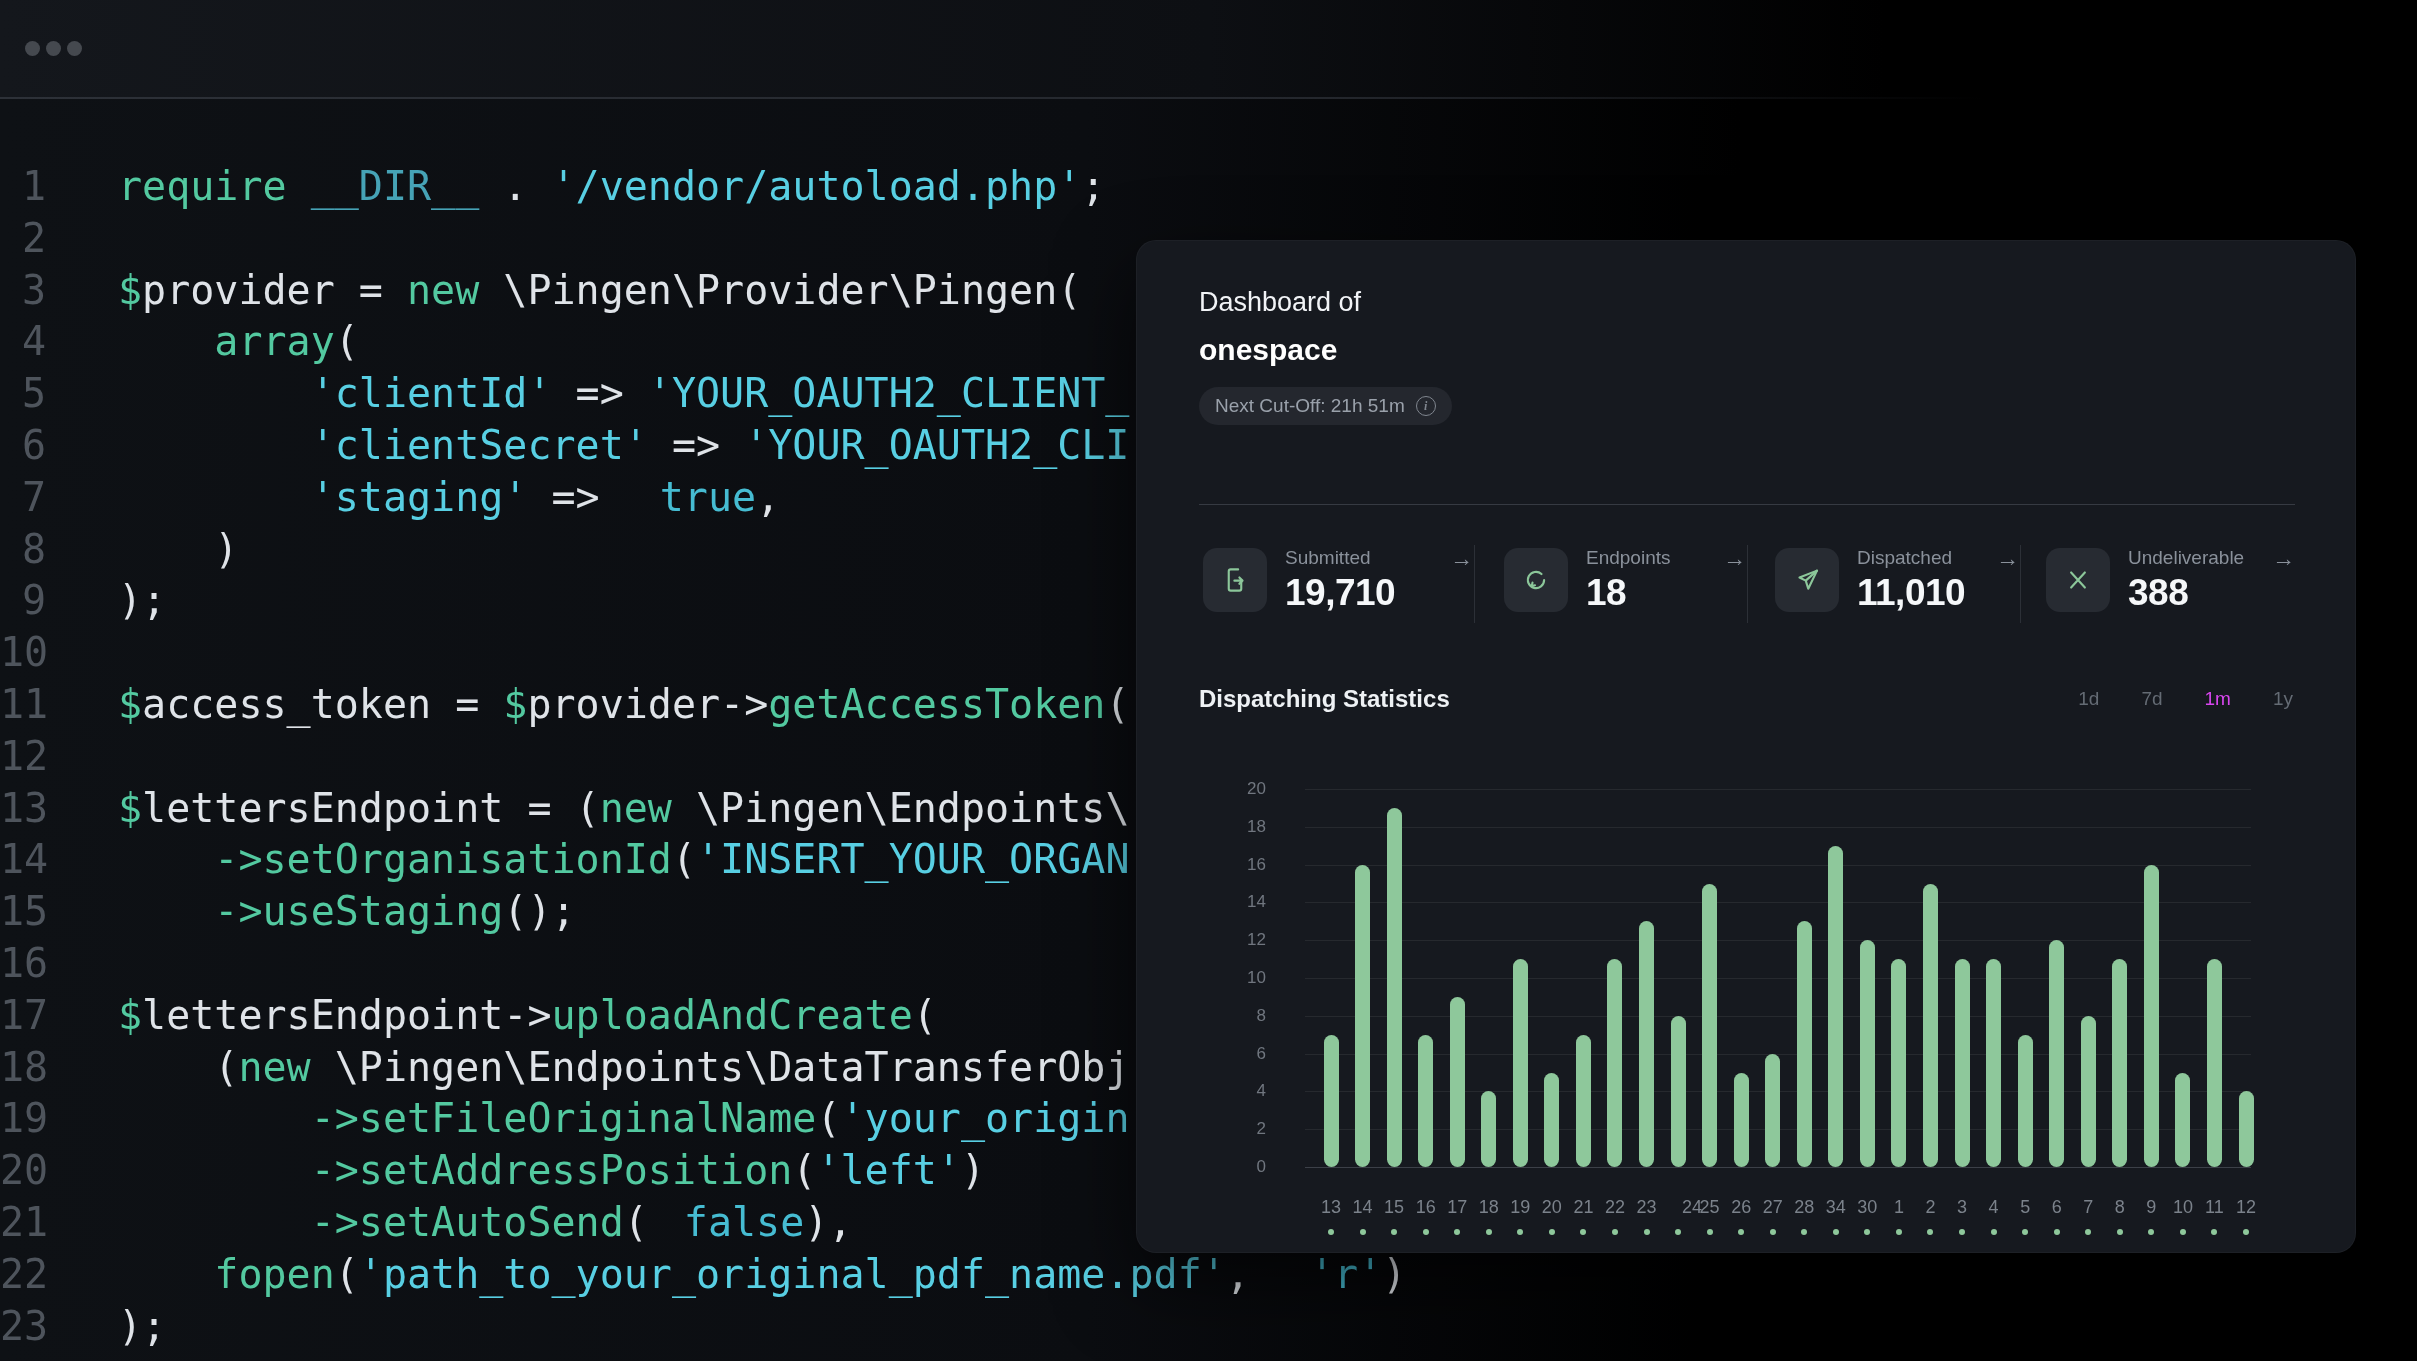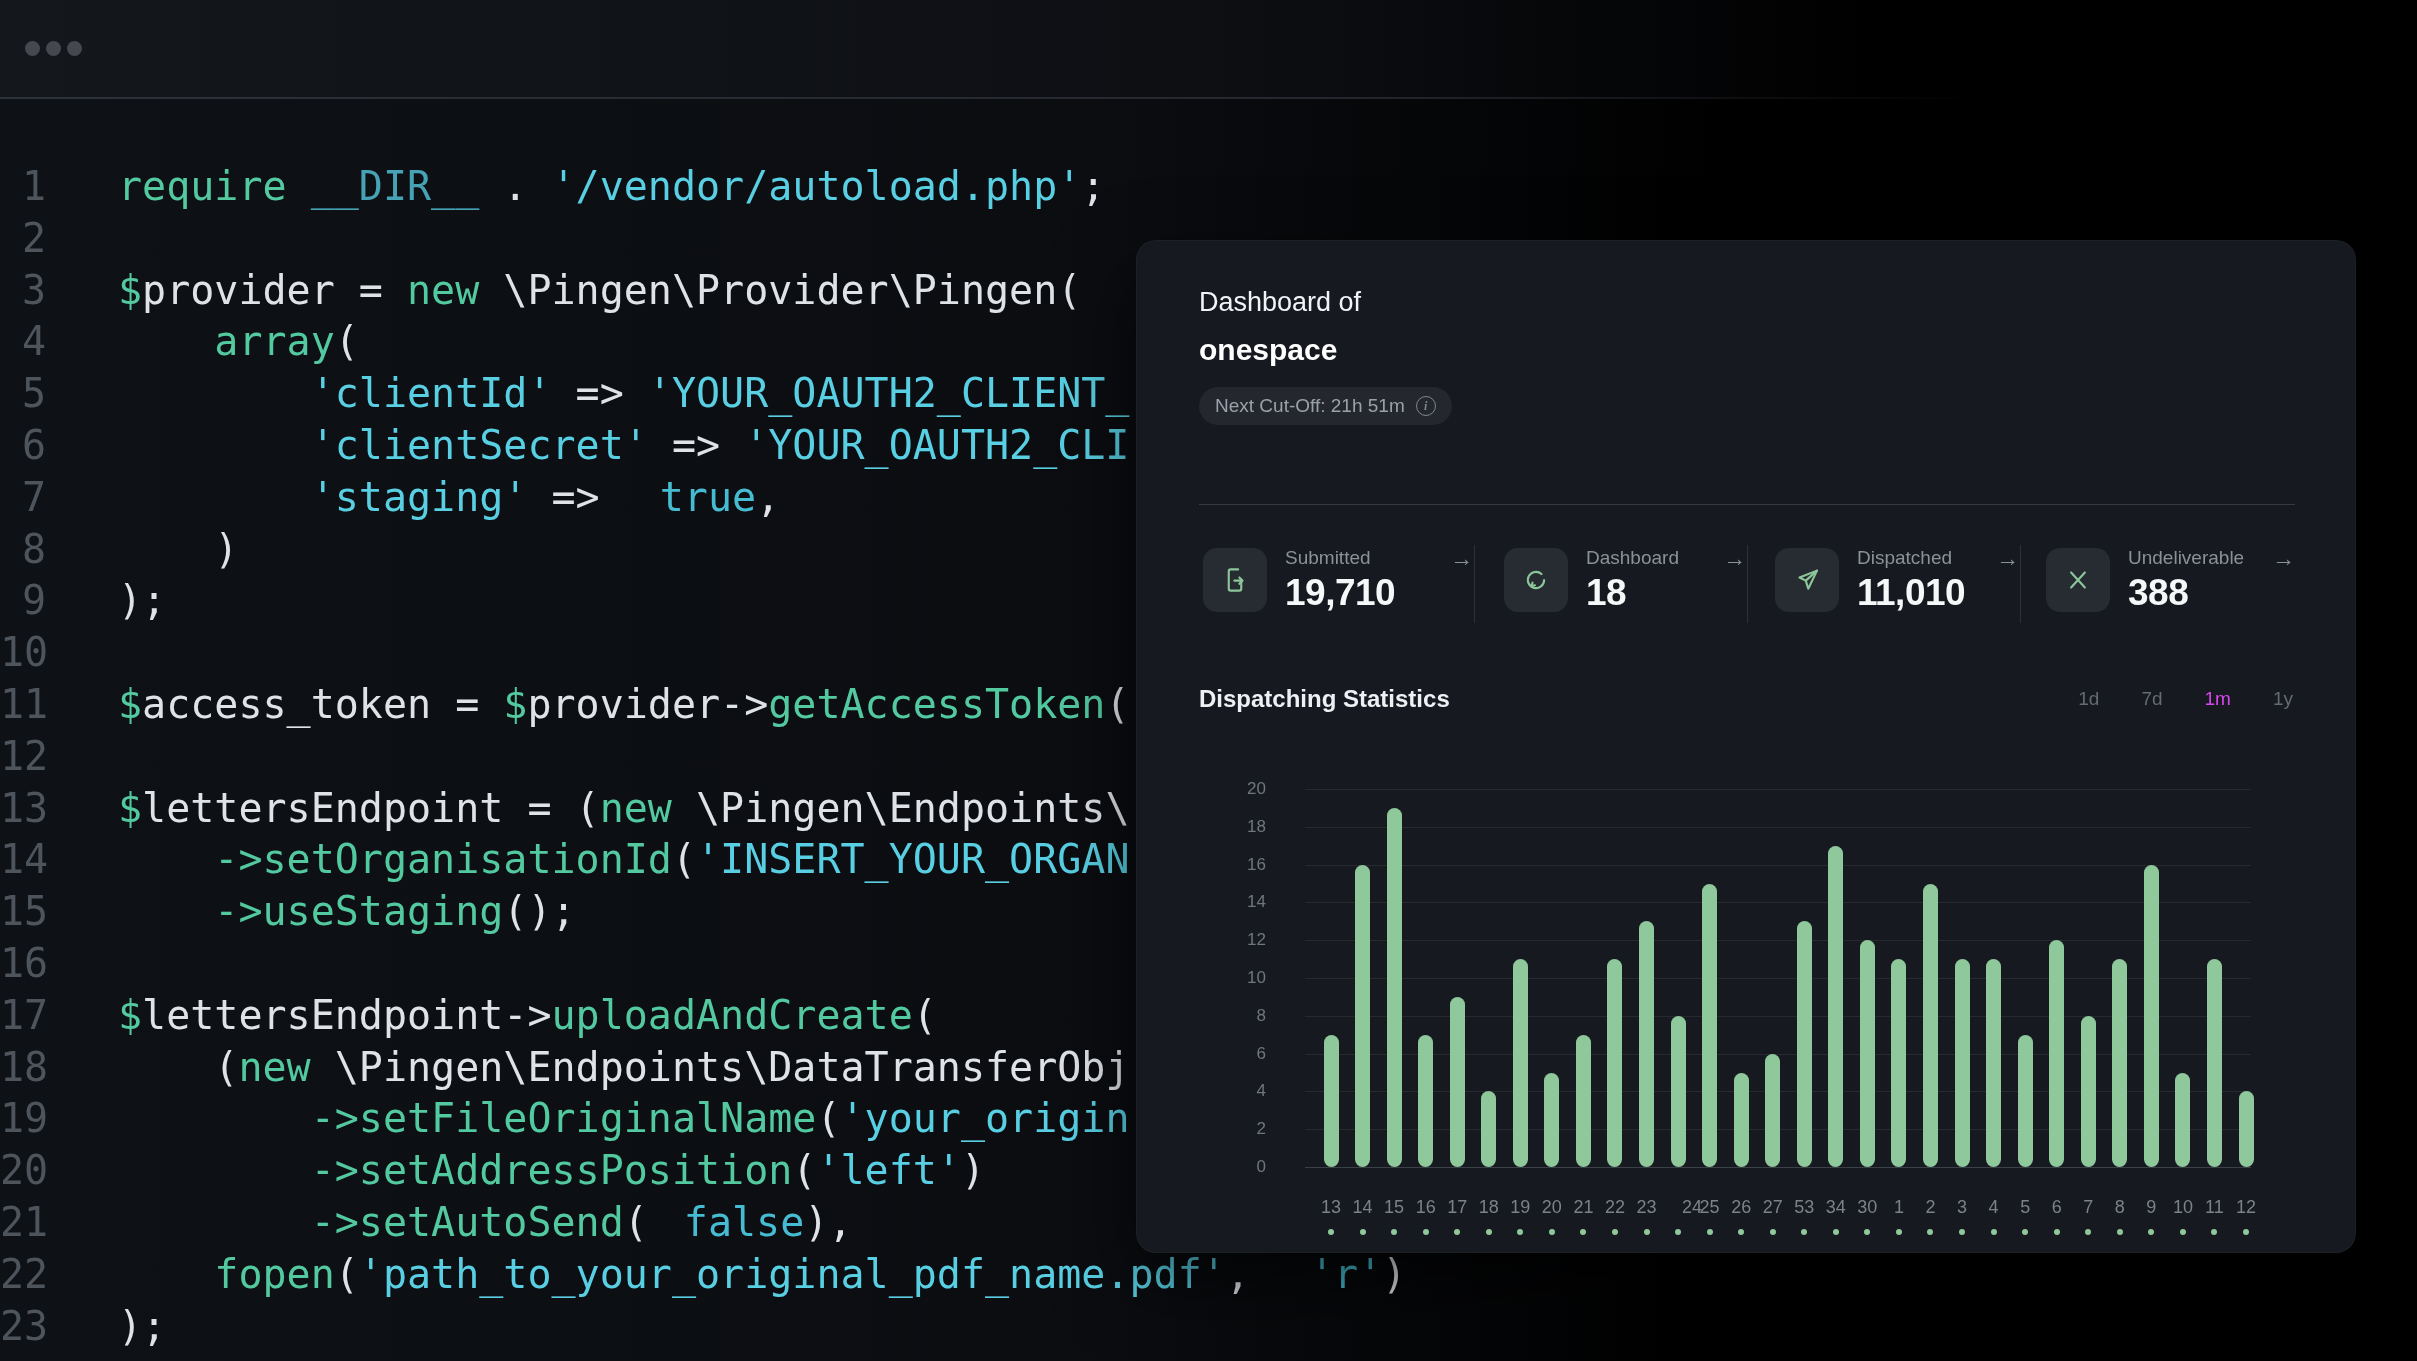--- a/index.html
+++ b/index.html
@@ -128,21 +128,21 @@
 
   <div class="stat" style="left:367px;width:242px;">
     <div class="stat-tile">
       <svg class="icsvg" width="30" height="30" viewBox="0 0 24 24">
           <path d="M18.5 12a6.5 6.5 0 1 1-2.1-4.8"></path>
           <path d="M11.2 16.2l-2.6.6.6-2.7"></path>
         </svg>
     </div>
     <div class="stat-col">
       <div class="stat-lrow">
-        <span class="stat-label">Dashboard</span>
+        <span class="stat-label">Endpoints</span>
         <span class="stat-arrow">→</span>
       </div>
       <div class="stat-value">18</div>
     </div>
   </div>
   <div class="vdivider" style="left:610px;"></div>
 
   <div class="stat" style="left:638px;width:244px;">
     <div class="stat-tile">
       <svg class="icsvg" width="30" height="30" viewBox="0 0 24 24">
@@ -245,21 +245,21 @@
       <div class="bar" title="25: 15" style="left: 565.124px; top: 642.5px; height: 283.5px; background: rgb(142, 200, 155);"></div>
       <div class="xlabel" style="left: 552.624px;">25</div>
       <div class="xdot" style="left: 569.624px; background: rgb(142, 200, 155);"></div>
       <div class="bar" title="26: 5" style="left: 596.676px; top: 831.5px; height: 94.5px; background: rgb(142, 200, 155);"></div>
       <div class="xlabel" style="left: 584.176px;">26</div>
       <div class="xdot" style="left: 601.176px; background: rgb(142, 200, 155);"></div>
       <div class="bar" title="27: 6" style="left: 628.228px; top: 812.6px; height: 113.4px; background: rgb(142, 200, 155);"></div>
       <div class="xlabel" style="left: 615.728px;">27</div>
       <div class="xdot" style="left: 632.728px; background: rgb(142, 200, 155);"></div>
       <div class="bar" title="28: 13" style="left: 659.78px; top: 680.3px; height: 245.7px; background: rgb(142, 200, 155);"></div>
-      <div class="xlabel" style="left: 647.28px;">53</div>
+      <div class="xlabel" style="left: 647.28px;">28</div>
       <div class="xdot" style="left: 664.28px; background: rgb(142, 200, 155);"></div>
       <div class="bar" title="29: 17" style="left: 691.332px; top: 604.7px; height: 321.3px; background: rgb(142, 200, 155);"></div>
       <div class="xlabel" style="left: 678.832px;">34</div>
       <div class="xdot" style="left: 695.832px; background: rgb(142, 200, 155);"></div>
       <div class="bar" title="30: 12" style="left: 722.884px; top: 699.2px; height: 226.8px; background: rgb(142, 200, 155);"></div>
       <div class="xlabel" style="left: 710.384px;">30</div>
       <div class="xdot" style="left: 727.384px; background: rgb(142, 200, 155);"></div>
       <div class="bar" title="1: 11" style="left: 754.436px; top: 718.1px; height: 207.9px; background: rgb(142, 200, 155);"></div>
       <div class="xlabel" style="left: 741.936px;">1</div>
       <div class="xdot" style="left: 758.936px; background: rgb(142, 200, 155);"></div>

